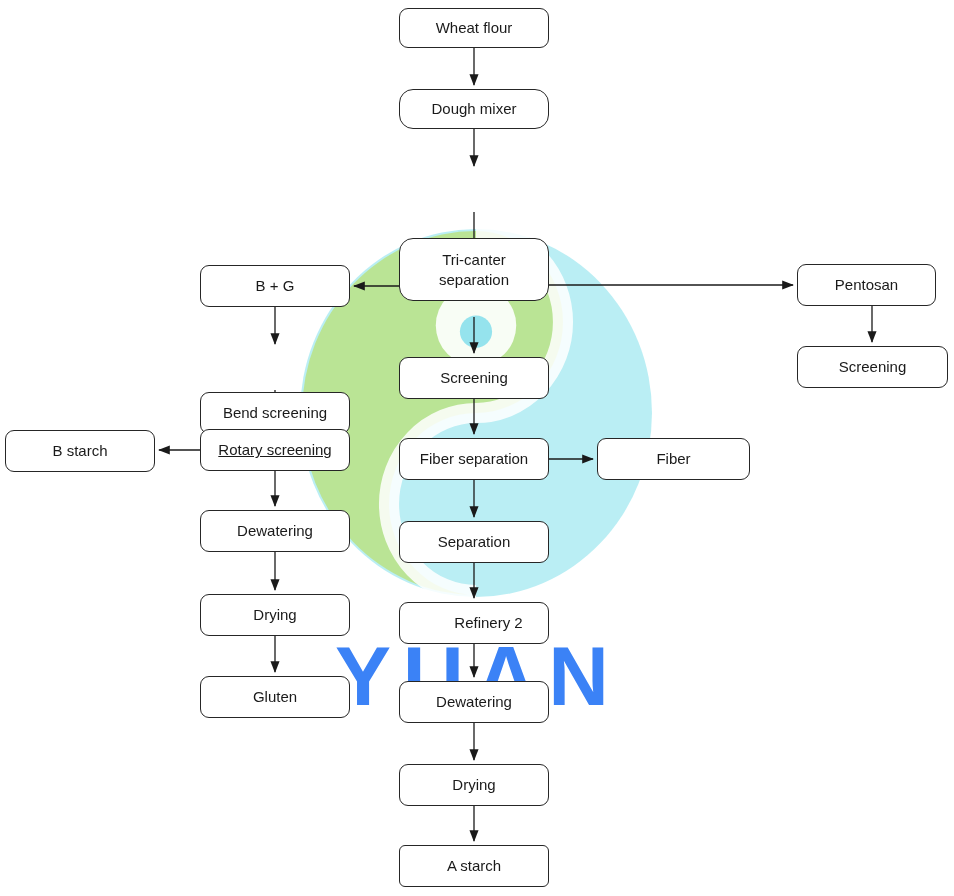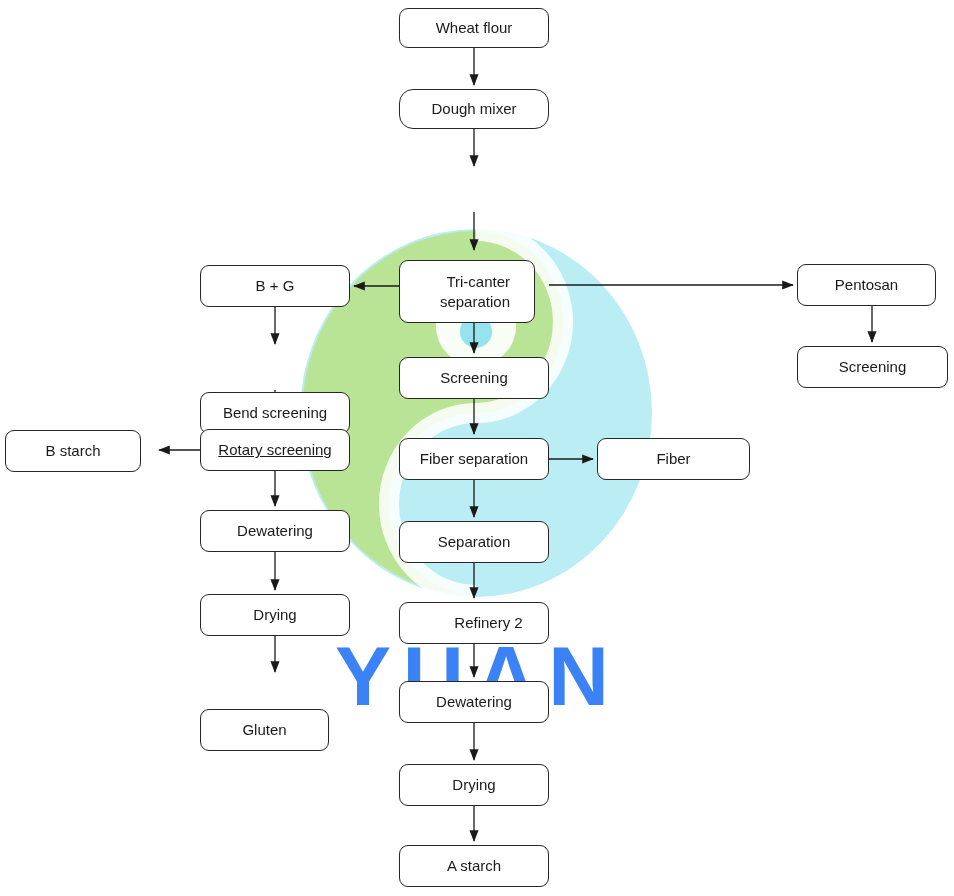--- a/index.html
+++ b/index.html
@@ -35,21 +35,21 @@
   .arrows { position: absolute; left: 0; top: 0; z-index: 2; }
   
   .node {
     position: absolute;
     background: #ffffff;
     border: 1.3px solid #262626;
     border-radius: 9px;
     display: flex;
     align-items: center;
     justify-content: center;
-    text-align: right;
+    text-align: center;
     font-size: 15px;
     color: #1a1a1a;
     line-height: 1.3;
     z-index: 3;
   }
   .node--wrap { padding: 0 24px; }
 </style>
 </head>
 <body>
 
@@ -94,35 +94,35 @@
 
       <line x1="399" y1="286" x2="354" y2="286" marker-end="url(#ah)"></line>
       <line x1="549" y1="285" x2="793" y2="285" marker-end="url(#ah)"></line>
       <line x1="200" y1="450" x2="159" y2="450" marker-end="url(#ah)"></line>
       <line x1="549" y1="459" x2="593" y2="459" marker-end="url(#ah)"></line>
     </g>
   </svg>
 
   <div class="node" style="left:399px;top:8px;width:150px;height:40px;">Wheat flour</div>
   <div class="node" style="left:399px;top:89px;width:150px;height:40px;border-radius:14px;">Dough mixer</div>
-  <div class="node node--wrap" style="left:399px;top:260px;width:136px;height:63px;">Tri-canter separation</div>
+  <div class="node node--wrap" style="left:399px;top:238px;width:150px;height:63px;border-radius:14px;">Tri-canter separation</div>
   <div class="node" style="left:399px;top:357px;width:150px;height:42px;">Screening</div>
   <div class="node" style="left:399px;top:438px;width:150px;height:42px;">Fiber separation</div>
   <div class="node" style="left:399px;top:521px;width:150px;height:42px;">Separation</div>
   <div class="node" style="left:399px;top:602px;width:150px;height:42px;padding-left:29px;">Refinery 2</div>
   <div class="node" style="left:399px;top:681px;width:150px;height:42px;">Dewatering</div>
   <div class="node" style="left:399px;top:764px;width:150px;height:42px;">Drying</div>
-  <div class="node" style="left:399px;top:845px;width:150px;height:42px;">A starch</div>
+  <div class="node" style="left:399px;top:845px;width:150px;height:42px;border-radius:6px;">A starch</div>
 
   <div class="node" style="left:200px;top:265px;width:150px;height:42px;">B + G</div>
   <div class="node" style="left:200px;top:348px;width:150px;height:42px;margin-top:44px;">Bend screening</div>
   <div class="node" style="left:200px;top:429px;width:150px;height:42px;text-decoration:underline;">Rotary screening</div>
   <div class="node" style="left:200px;top:510px;width:150px;height:42px;">Dewatering</div>
   <div class="node" style="left:200px;top:594px;width:150px;height:42px;">Drying</div>
-  <div class="node" style="left:200px;top:676px;width:129px;height:42px;margin-top:33px;">Gluten</div>
-  <div class="node" style="left:5px;top:430px;width:136px;height:42px;">B starch</div>
+  <div class="node" style="left:200px;top:676px;width:150px;height:42px;">Gluten</div>
+  <div class="node" style="left:5px;top:430px;width:150px;height:42px;">B starch</div>
 
   <div class="node" style="left:797px;top:264px;width:139px;height:42px;">Pentosan</div>
   <div class="node" style="left:797px;top:346px;width:151px;height:42px;">Screening</div>
 
   <div class="node" style="left:597px;top:438px;width:153px;height:42px;">Fiber</div>
 
 </div>
 
 </body></html>

